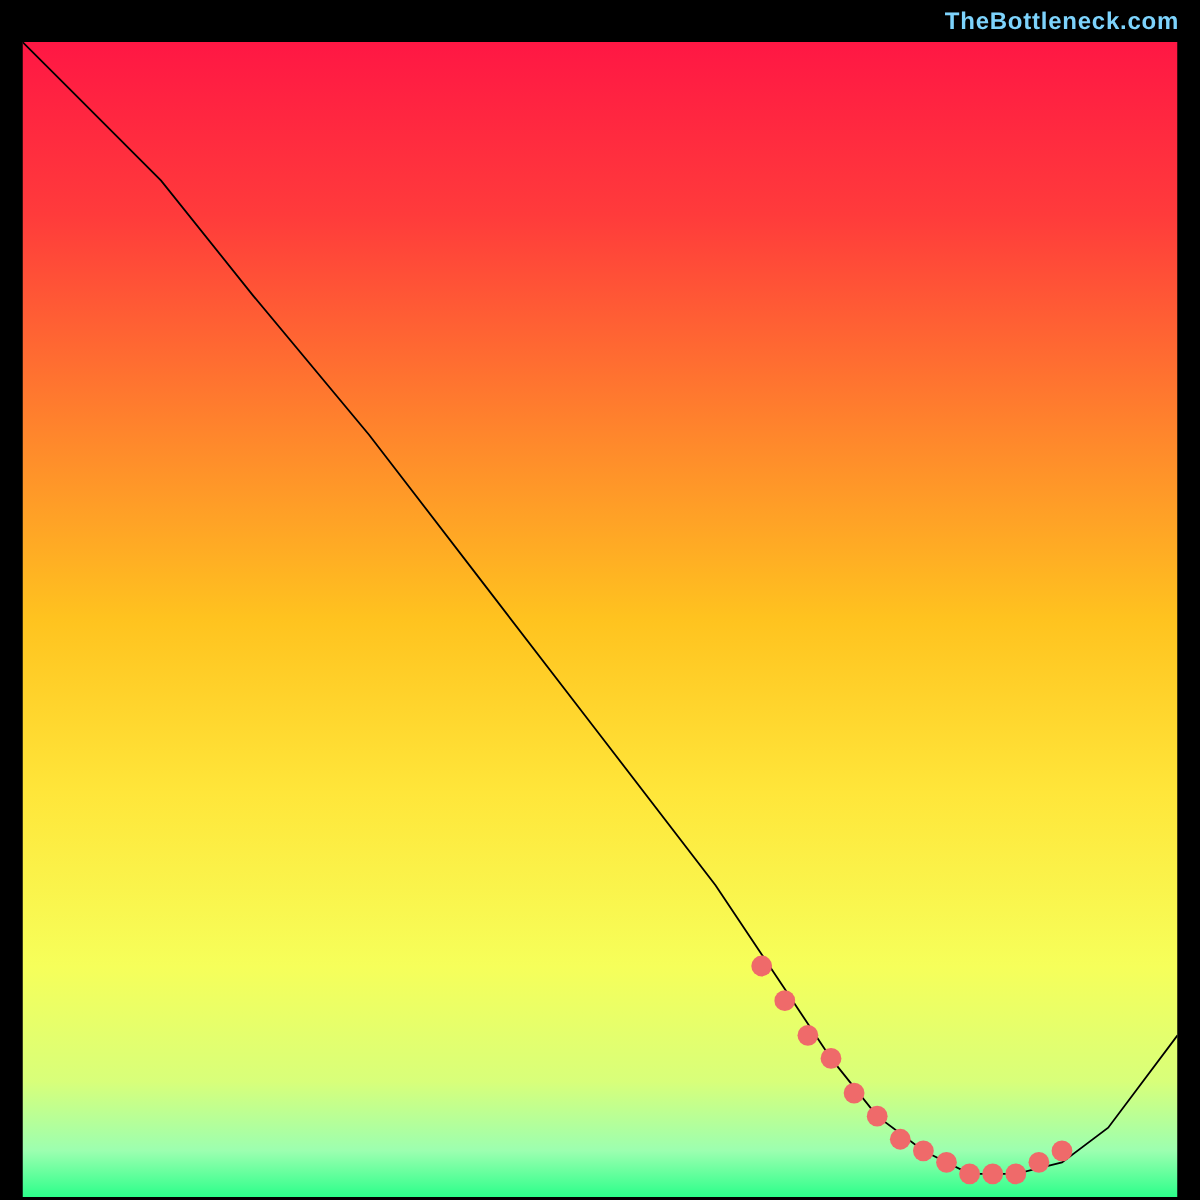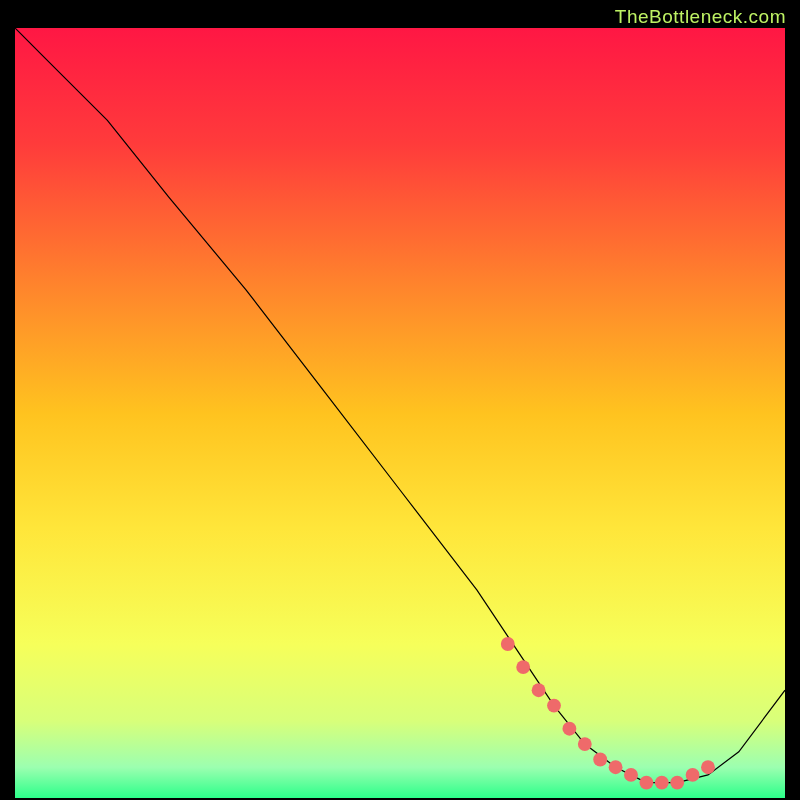--- a/index.html
+++ b/index.html
@@ -14,23 +14,23 @@
   .stage {
     position: relative;
     width: 800px;
     height: 800px;
     background: #000;
   }
   .watermark {
     position: absolute;
     top: 6px;
     right: 14px;
-    color: #bef264;
-    font-size: 19px;
-    font-weight: 400;
+    color: #7dd3fc;
+    font-size: 16px;
+    font-weight: 700;
     letter-spacing: 0.5px;
     z-index: 5;
     user-select: none;
   }
   svg.plot {
     position: absolute;
     left: 15px;
     top: 28px;
     width: 770px;
     height: 770px;

